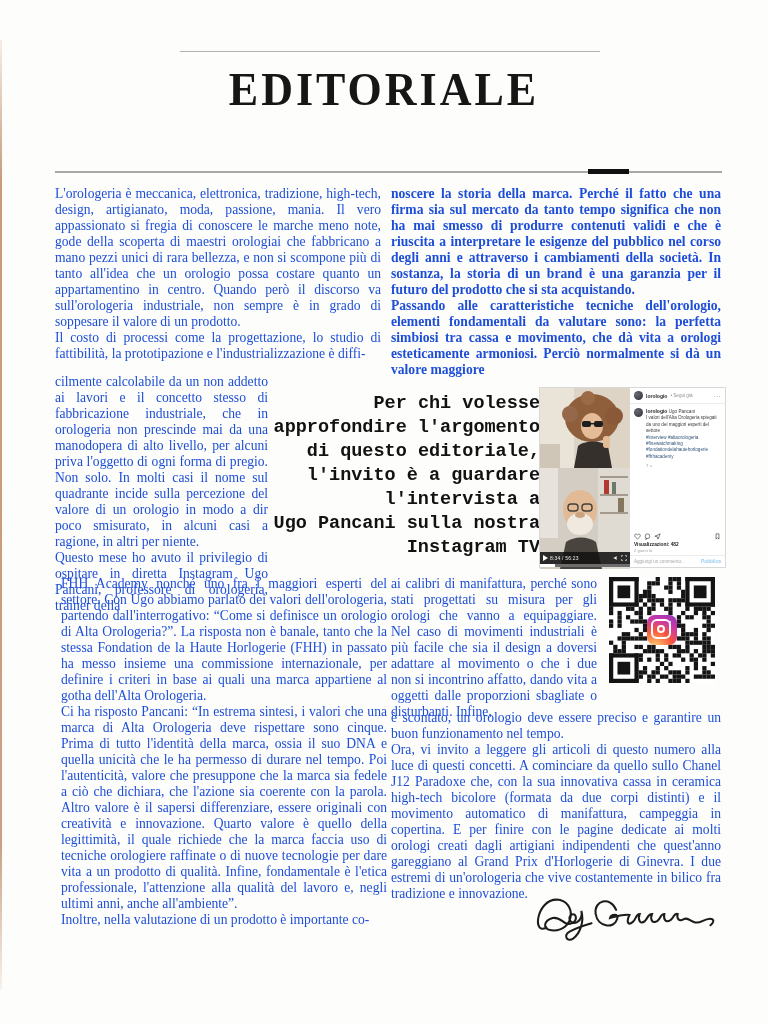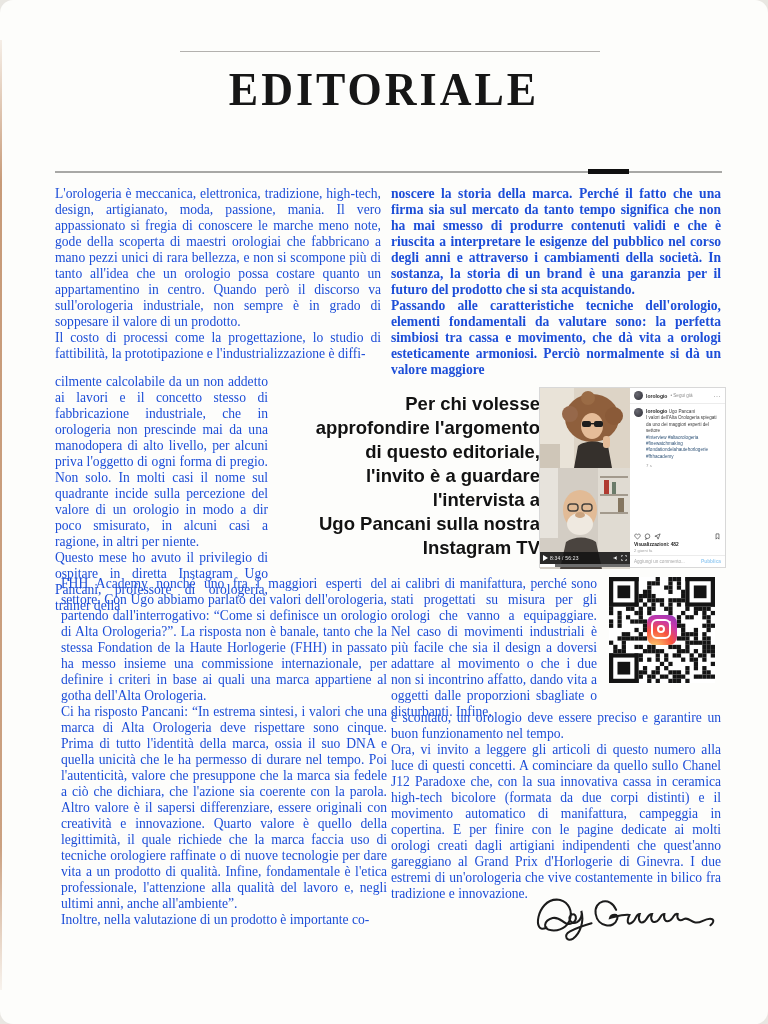--- a/index.html
+++ b/index.html
@@ -1,37 +1,37 @@
 <!DOCTYPE html>
 <html><head>
 <meta charset="utf-8">
 <style>
   html,body{margin:0;padding:0;background:#e9e7e2;}
   .page{position:relative;width:768px;height:1024px;margin:0 auto;background:#fdfdfb;overflow:hidden;
-        font-family:"Liberation Serif",serif;border-radius:13px;}
+        font-family:"Liberation Serif",serif;}
   .page-edge{position:absolute;left:0;top:40px;width:2px;height:950px;
         background:linear-gradient(180deg,rgba(200,154,116,.15),rgba(186,130,88,.8) 15%,rgba(186,130,88,.75) 85%,rgba(200,154,116,.1));}
   .top-rule{position:absolute;left:180px;top:51px;width:420px;height:1px;background:#b3b1ae;}
   .title{position:absolute;left:0;top:64px;width:768px;margin:0;text-align:center;
         font-family:"Liberation Serif",serif;font-weight:700;font-size:44px;letter-spacing:3px;color:#161616;
         transform:scaleY(1.05);}
   .subtitle{position:absolute;left:55px;top:142px;font-family:"Liberation Sans",sans-serif;
         font-size:17px;font-variant:small-caps;letter-spacing:1.5px;color:#4c4c4c;}
   .sub-rule{position:absolute;left:55px;top:171px;width:667px;height:2px;background:#a8a8a6;}
   .sub-rule-black{position:absolute;left:533px;top:-2px;width:41px;height:5px;background:#101010;display:block;}
   .body-text{position:absolute;font-size:13.6px;line-height:16px;color:#1d4ed8;
         text-align:justify;white-space:pre-line;}
   .lt{left:55px;top:186px;width:326px;}
   .ln{left:55px;top:374px;width:213px;font-family:Liberation Serif, serif;}
   .lb{left:55px;top:576px;width:326px;margin-left:6px;}
   .rt{left:391px;top:186px;width:330px;font-weight:bold;}
   .rn{left:391px;top:576px;width:206px;}
   .rb{left:391px;top:710px;width:330px;}
   .pull-quote{position:absolute;left:258px;top:392px;width:282px;text-align:right;
-        font-family:Liberation Sans, sans-serif;font-weight:700;font-size:18.5px;line-height:24px;
+        font-family:Liberation Mono, monospace;font-weight:700;font-size:18.5px;line-height:24px;
         color:#121212;white-space:pre-line;}
   
   .ig-card{position:absolute;left:539px;top:387px;width:187px;height:181px;background:#fff;
         border:1px solid #d8d8d8;display:flex;box-sizing:border-box;
         font-family:"Liberation Sans",sans-serif;}
   .ig-video{position:relative;width:90px;flex:0 0 90px;background:#222;}
   .ig-video svg{display:block;}
   .ig-controls{position:absolute;left:0;bottom:3px;width:90px;height:12px;background:rgba(18,18,18,.88);
         display:flex;align-items:center;gap:2px;padding:0 3px;box-sizing:border-box;}
   .play-tri{width:0;height:0;border-left:5px solid #fff;border-top:3px solid transparent;border-bottom:3px solid transparent;}

